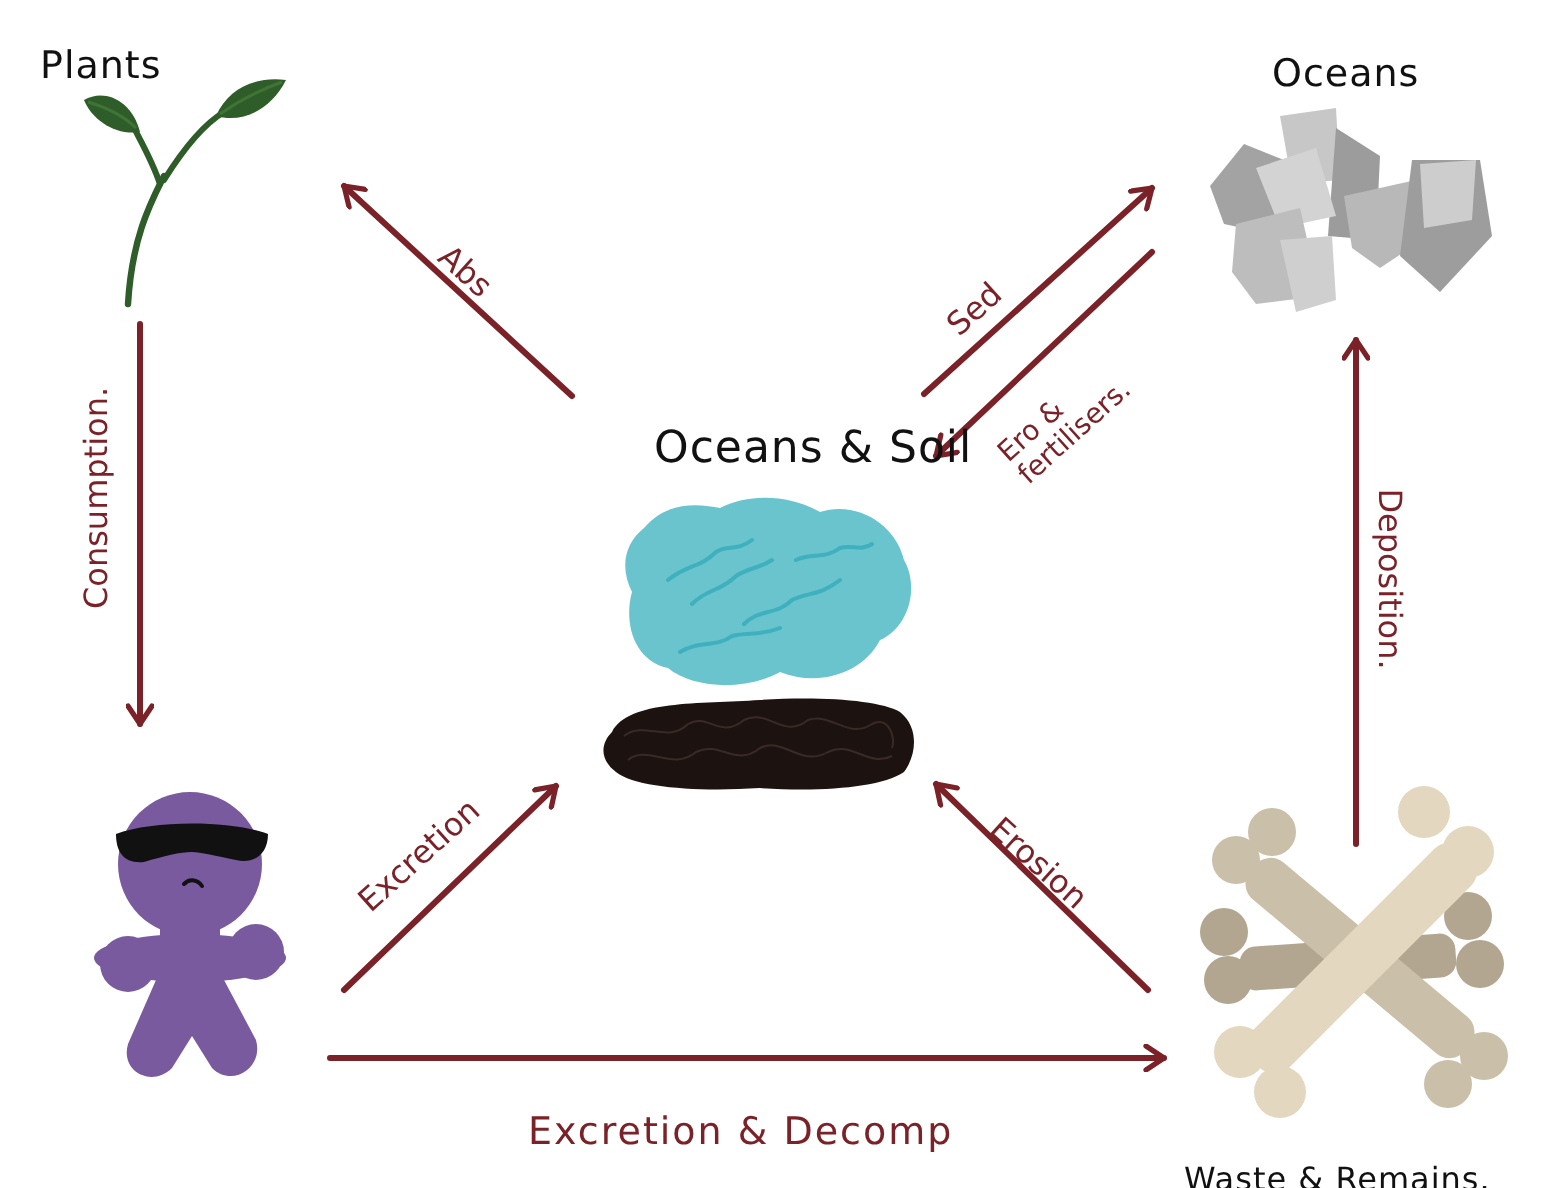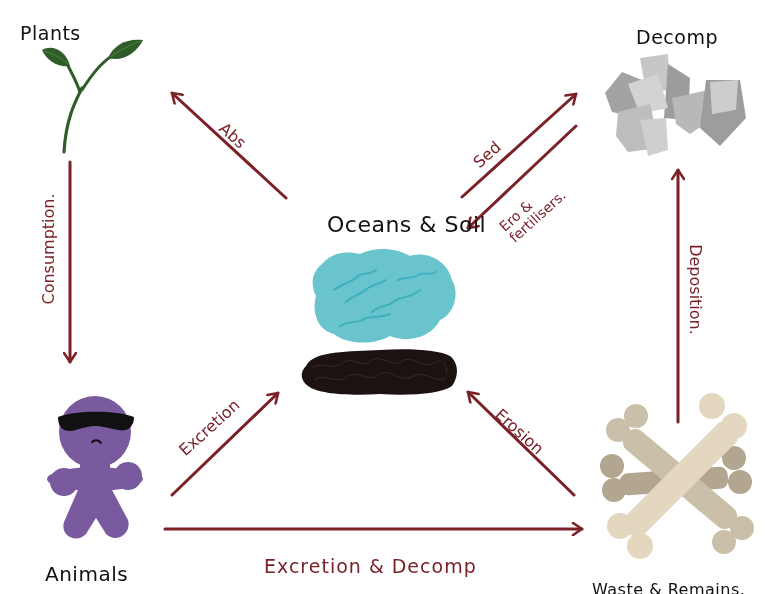--- a/index.html
+++ b/index.html
@@ -103,23 +103,22 @@
         <rect x="606" y="466" width="150" height="26" rx="11" transform="rotate(-45 681 479)"></rect>
         <circle cx="620" cy="526" r="13"></circle>
         <circle cx="640" cy="546" r="13"></circle>
         <circle cx="712" cy="406" r="13"></circle>
         <circle cx="734" cy="426" r="13"></circle>
       </g>
     </g>
   </svg>
 
   <div class="node-label" style="left:20px; top:22px;">Plants</div>
-  <div class="node-label" style="left:636px; top:26px;">Decomp</div>
+  <div class="node-label" style="left:636px; top:26px;">Oceans</div>
   <div class="node-label" style="left:327px; top:212px; font-size:22px;">Oceans &amp; Soil</div>
-  <div class="node-label" style="left:45px; top:562px; font-size:20px;">Animals</div>
   <div class="node-label" style="left:592px; top:552px; font-size:16px;margin-top:28px;">Waste &amp; Remains.</div>
 
   <div class="edge-label" style="left:-2px; top:245px; width:100px; text-align:center; transform: rotate(-90deg);">Consumption.</div>
   <div class="edge-label" style="left:218px; top:126px; transform: rotate(42deg);">Abs</div>
   <div class="edge-label" style="left:472px; top:145px; transform: rotate(-42deg);">Sed</div>
   <div class="edge-label" style="left:494px; top:186px; width:100px; font-size:14px; line-height:15px; white-space:normal; transform: rotate(-42deg);">Ero &amp; fertilisers.</div>
   <div class="edge-label" style="left:640px; top:280px; width:110px; text-align:center; transform: rotate(90deg);">Deposition.</div>
   <div class="edge-label" style="left:172px; top:418px; transform: rotate(-42deg);">Excretion</div>
   <div class="edge-label" style="left:490px; top:422px; transform: rotate(42deg);">Erosion</div>
   <div class="edge-label" style="left:264px; top:555px; font-size:19px; letter-spacing:1px;">Excretion &amp; Decomp</div>

